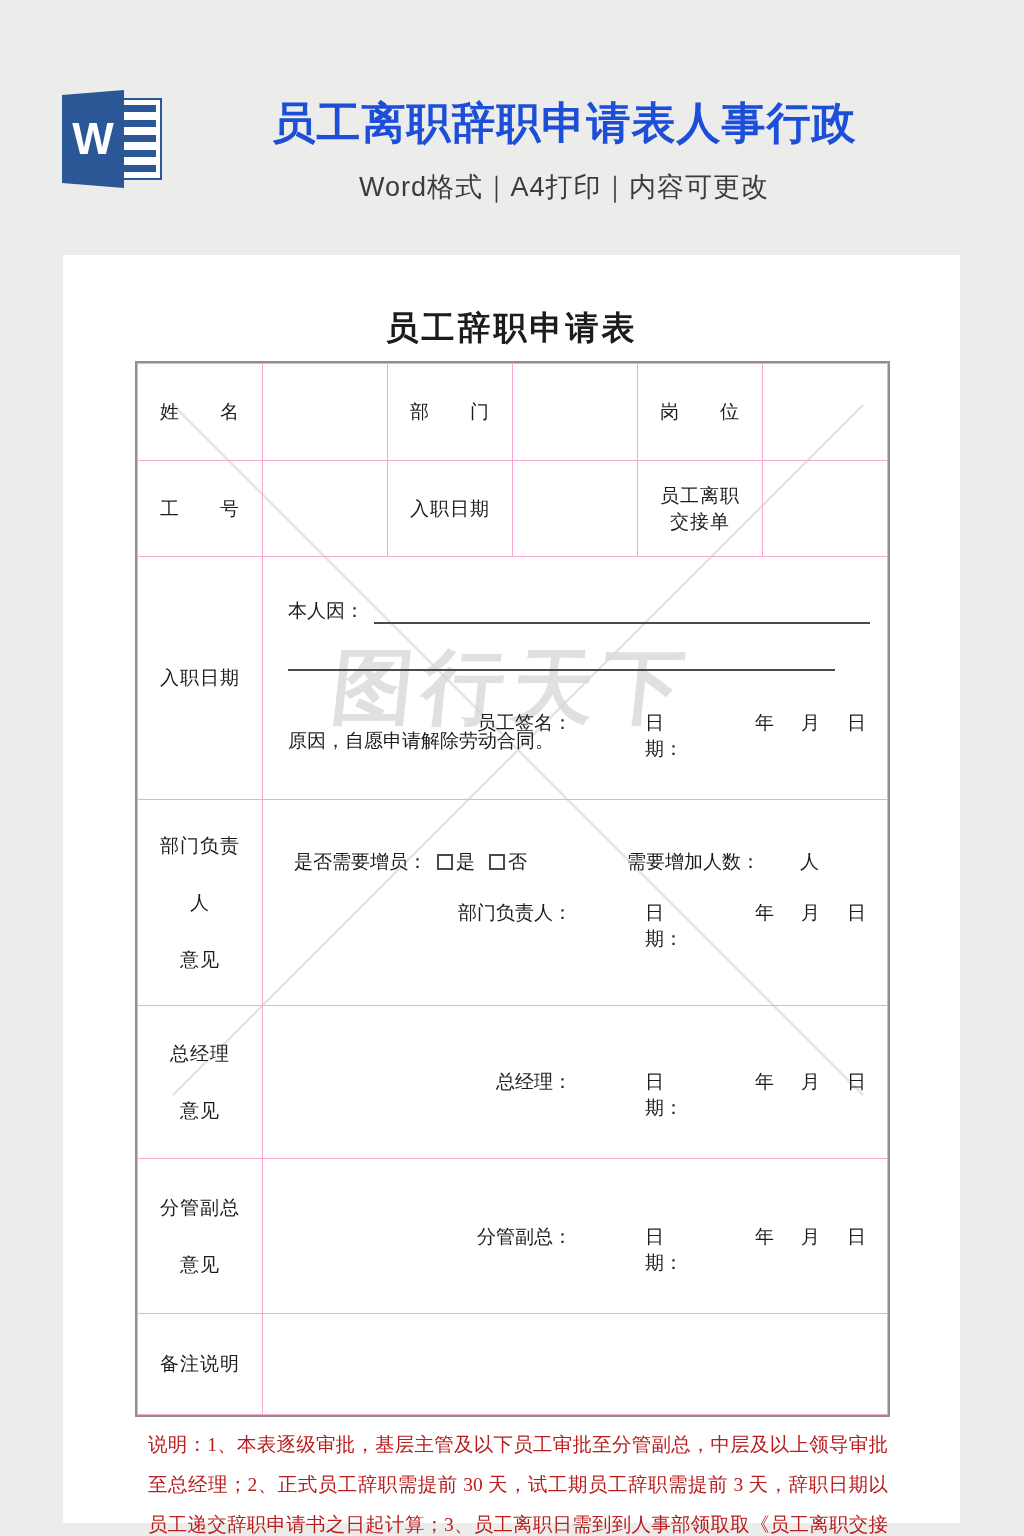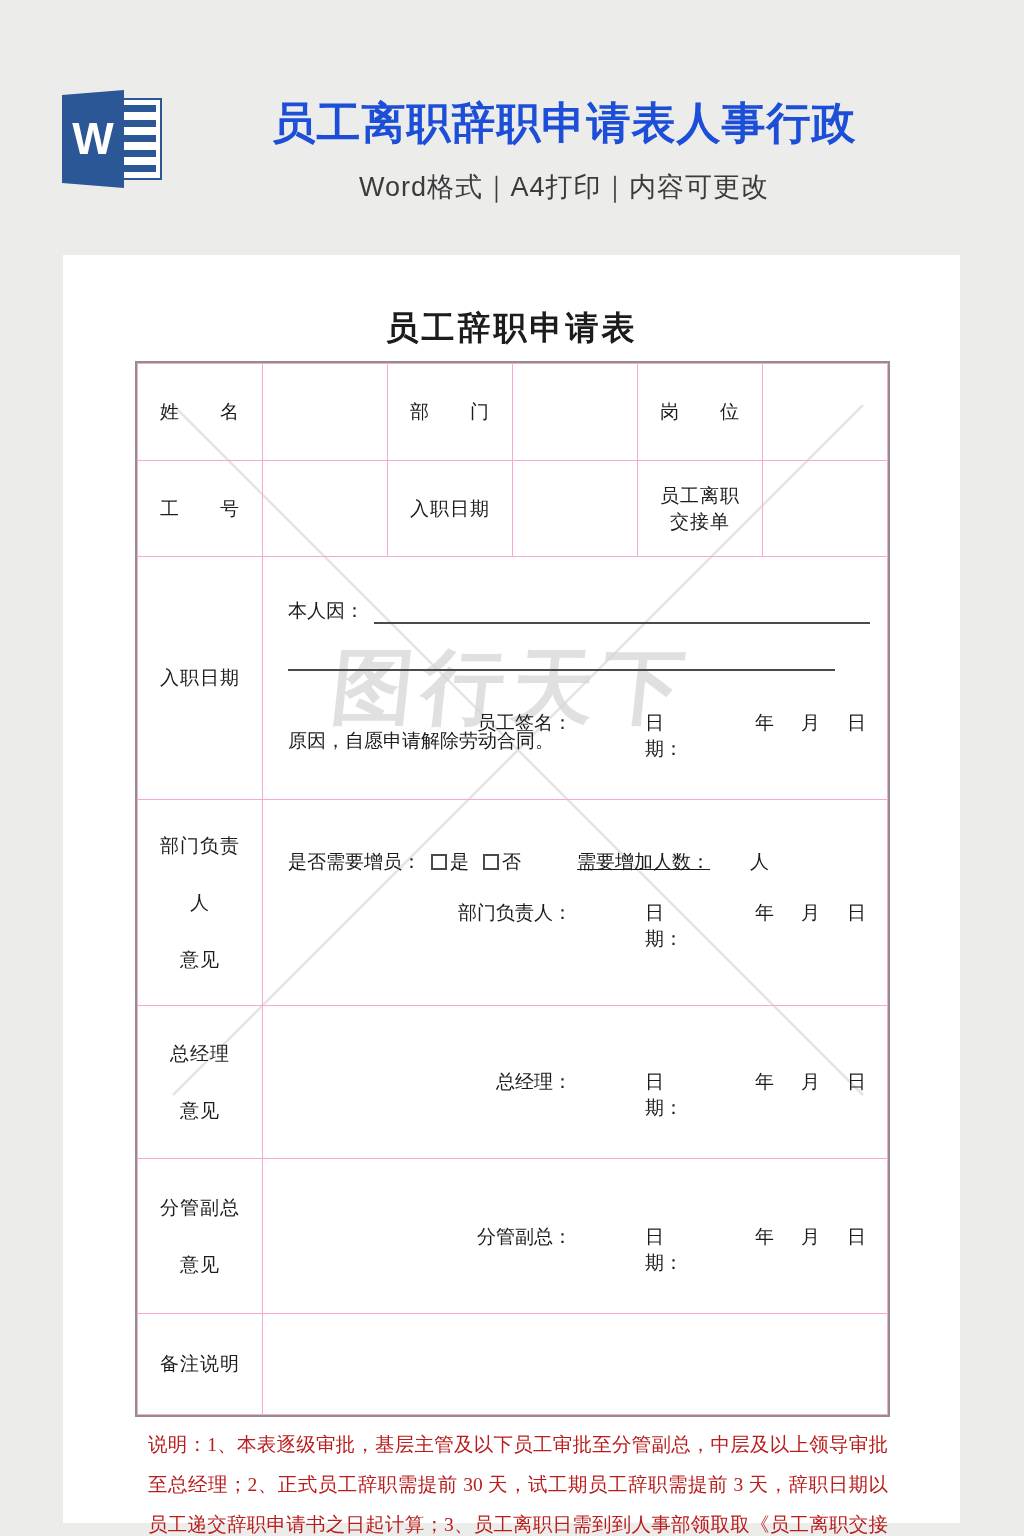--- a/index.html
+++ b/index.html
@@ -46,25 +46,25 @@
   .cell-r6{position:relative;height:120px;}
   .cell-r7{position:relative;height:118px;}
   .rline1{position:absolute;left:8px;top:24px;display:flex;align-items:flex-end;width:582px;}
   .ul1{flex:1;border-bottom:2px solid #4a4a4a;height:24px;margin-left:10px;}
   .ul2{position:absolute;left:8px;right:35px;top:95px;border-bottom:2px solid #4a4a4a;}
   .rline3{position:absolute;left:8px;top:120px;margin-top:34px;}
   .sign{position:absolute;left:0;bottom:20px;width:100%;display:flex;align-items:baseline;}
   .sign .nm{width:320px;text-align:right;}
   .sign .dt{margin-left:73px;}
   .sign .ymd{margin-left:58px;letter-spacing:4px;white-space:nowrap;}
-  .op-top{position:absolute;left:8px;top:16px;display:flex;align-items:center;white-space:nowrap;}
+  .op-top{position:absolute;left:14px;top:16px;display:flex;align-items:center;white-space:nowrap;}
   .cb{width:16px;height:16px;border:2px solid #4a4a4a;display:inline-block;box-sizing:border-box;
       margin:0 3px 0 10px;flex:0 0 auto;}
   .cb.second{margin-left:14px;}
-  .count-lbl{margin-left:56px;text-decoration:underline;}
+  .count-lbl{margin-left:100px;}
   .count-unit{margin-left:40px;}
   
   .note{margin:10px 0 0 85px;width:740px;font-size:19.5px;line-height:40px;text-align:justify;color:#b91c1c;position:relative;}
 </style>
 </head>
 <body>
 
 <div class="header">
   <div class="word-icon">
     <div class="wi-page">

